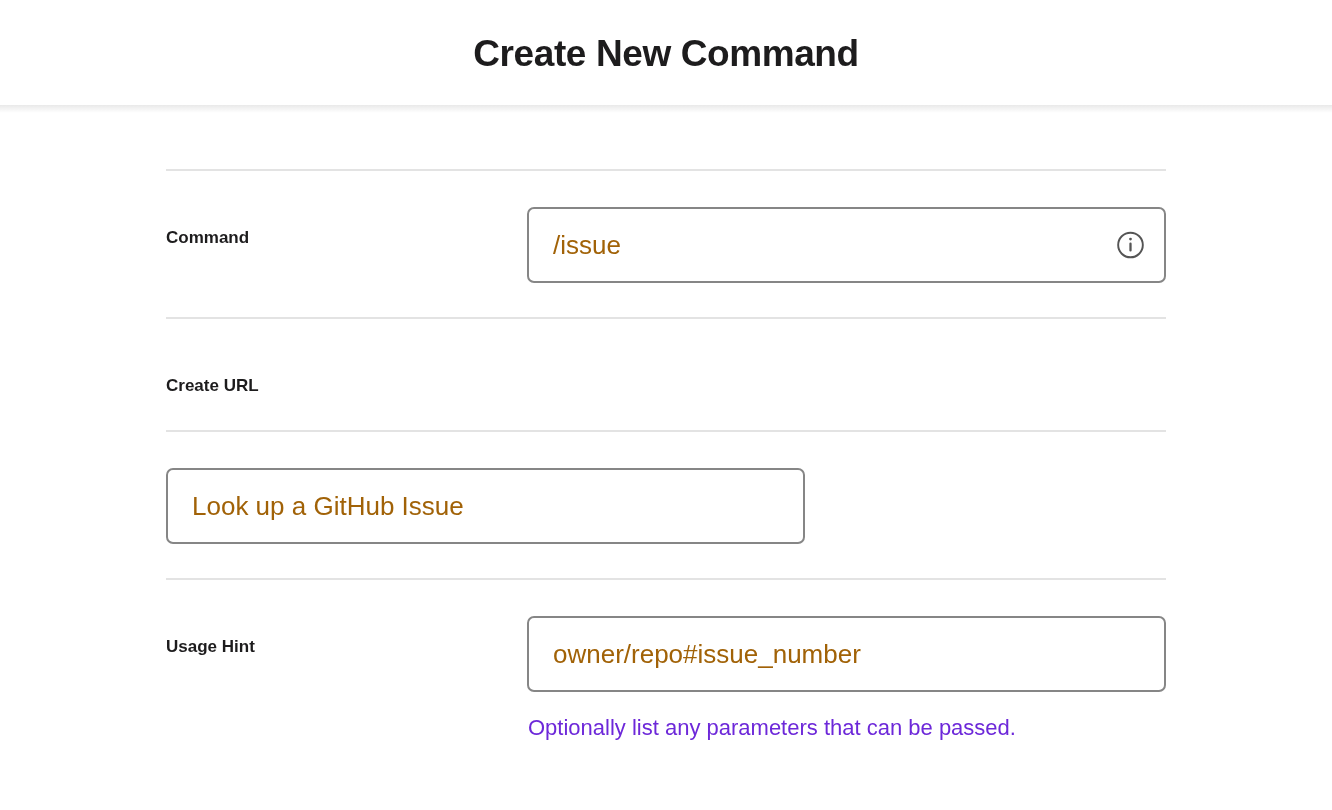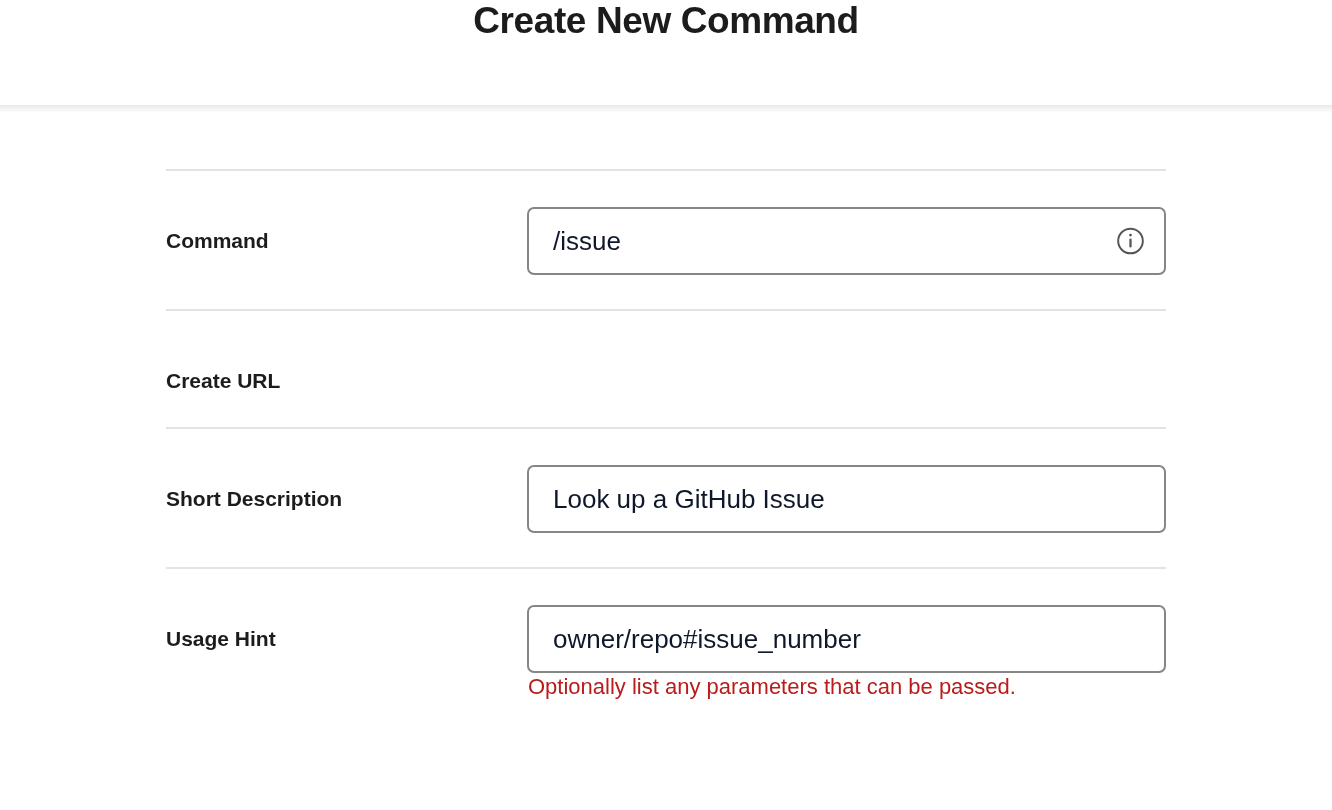--- a/index.html
+++ b/index.html
@@ -14,20 +14,21 @@
     color: #1d1c1d;
     overflow: hidden;
   }
 
   
   .modal-header {
     position: relative;
     height: 105px;
     background: #ffffff;
     display: flex;
+    align-items: center;
     justify-content: center;
     box-sizing: border-box;
   }
   .modal-title {
     font-size: 37px;
     font-weight: bold;
     letter-spacing: -0.4px;
     color: #1d1c1d;
     line-height: 1;
     margin: 0;
@@ -64,21 +65,21 @@
   .form-row {
     display: flex;
     align-items: flex-start;
     padding: 36px 0 34px 0;
   }
   .form-row.tight { padding-bottom: 20px; justify-content: center; }
 
   .row-label {
     width: 361px;           
     flex: 0 0 361px;
-    font-size: 21px;
+    font-size: 17px;
     font-weight: bold;
     color: #1d1c1d;
     line-height: 1.2;
     padding-top: 21px;
     box-sizing: border-box;
     padding-right: 20px;
   }
 
   .row-field {
     flex: 1 1 auto;
@@ -86,28 +87,28 @@
   }
 
   .input-wrap {
     position: relative;
     display: block;
     width: 639px;           
     box-sizing: border-box;
   }
   .text-input {
     width: 100%;
-    height: 68px;
+    height: 76px;
     box-sizing: border-box;
     border: 2px solid #868686;
     border-radius: 7px;
     background: #ffffff;
     font-family: "Liberation Sans", sans-serif;
     font-size: 26px;
-    color: #0f172a;
+    color: #a16207;
     padding: 0 58px 0 24px;
     outline: none;
     line-height: 64px;
   }
   .text-input.no-icon { padding-right: 40px; }
   .text-input::placeholder { color: #8d8d8d; }
 
   .info-icon {
     position: absolute;
     right: 21px;
@@ -117,21 +118,22 @@
     height: 29px;
     display: flex;
     align-items: center;
     justify-content: center;
     cursor: pointer;
   }
   .info-icon svg { display: block; }
 
   .field-hint {
     font-size: 22px;
-    color: #b91c1c;
+    color: #6d28d9;
+    margin-top: 22px;
     padding-left: 1px;
     line-height: 1.3;
   }
 </style>
 </head>
 <body>
 
 <div class="modal-header">
   <h1 class="modal-title">Create New Command</h1>
   <div class="header-shadow"></div>
@@ -160,21 +162,20 @@
 
     <div class="divider"></div>
 
     <div class="form-row">
       <div class="row-label">Create URL</div>
     </div>
 
     <div class="divider"></div>
 
     <div class="form-row">
-      <div class="row-label">Short Description</div>
       <div class="row-field">
         <div class="input-wrap">
           <input class="text-input no-icon" type="text" value="Look up a GitHub Issue" style="">
         </div>
       </div>
     </div>
 
     <div class="divider"></div>
 
     <div class="form-row tight">

